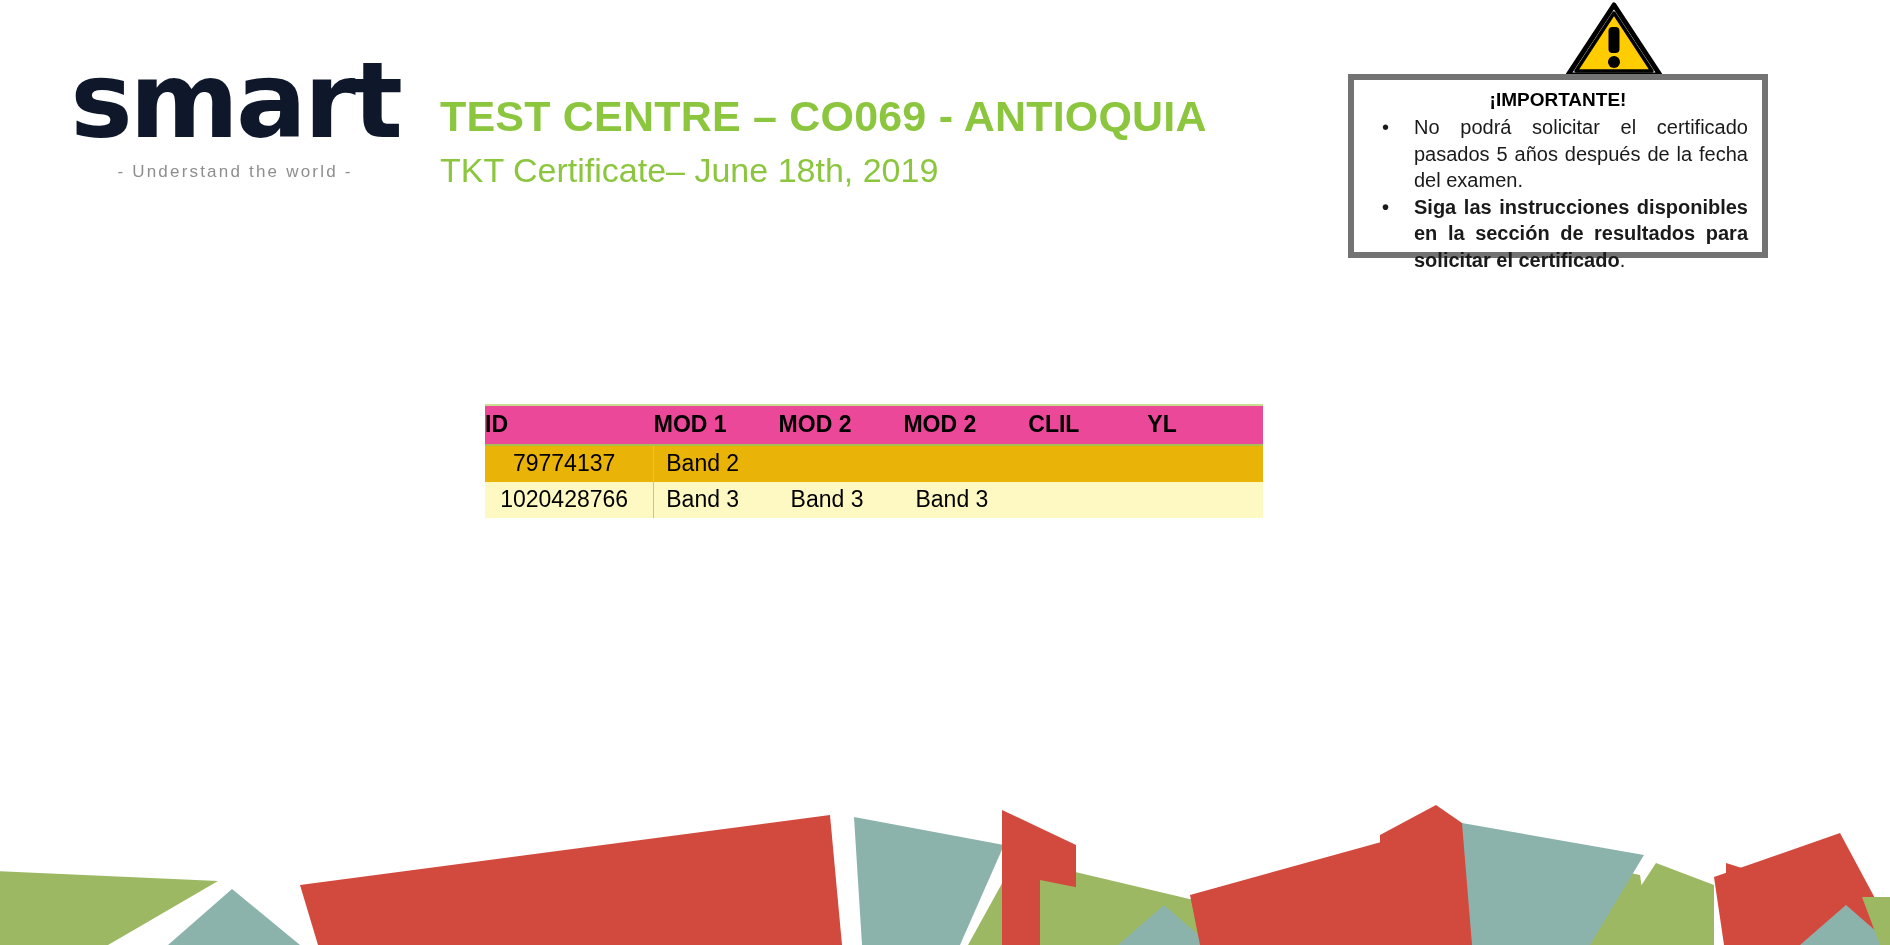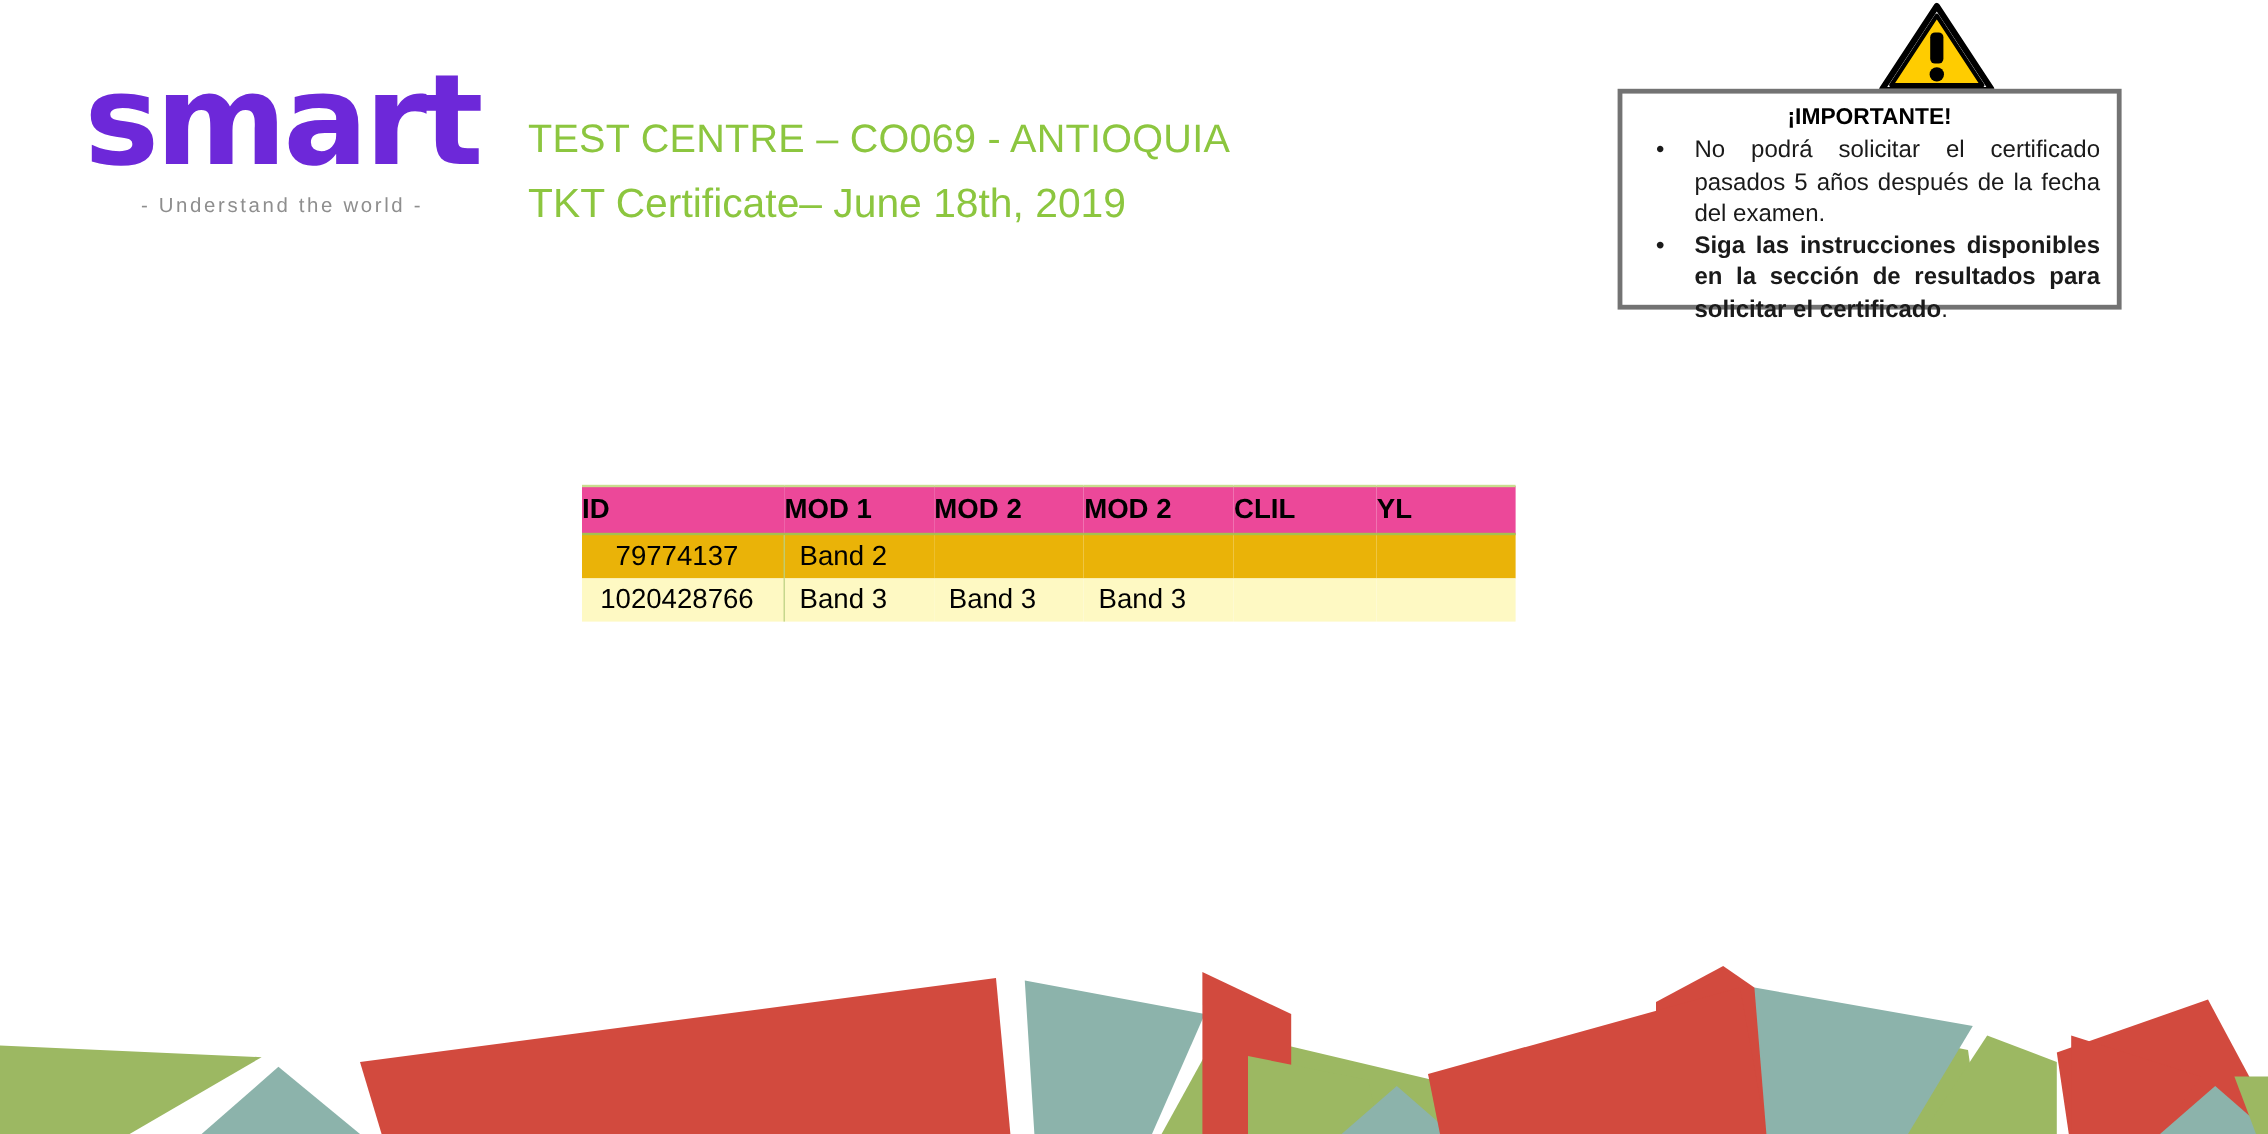--- a/index.html
+++ b/index.html
@@ -24,21 +24,21 @@
     position: absolute;
     left: 70px;
     top: 42px;
     width: 330px;
     height: 160px;
   }
   #logo-word {
     font-family: "DejaVu Sans", sans-serif;
     font-size: 105px;
     font-weight: 700;
-    color: #6d28d9;
+    color: #0f172a;
     letter-spacing: -3px;
     line-height: 118px;
     text-align: center;
     white-space: nowrap;
   }
   #logo-tagline {
     margin-top: 2px;
     text-align: center;
     font-family: "Liberation Sans", sans-serif;
     font-size: 17px;
@@ -50,22 +50,22 @@
 
   
   #heading-block {
     position: absolute;
     left: 440px;
     top: 96px;
     width: 660px;
   }
   #title-main {
     font-family: "Liberation Sans", sans-serif;
-    font-size: 33px;
-    font-weight: 400;
+    font-size: 43px;
+    font-weight: 700;
     color: #8cc63f;
     letter-spacing: 0.2px;
     line-height: 40px;
     white-space: nowrap;
   }
   #title-sub {
     margin-top: 14px;
     font-family: "Liberation Sans", sans-serif;
     font-size: 34px;
     font-weight: 400;
@@ -83,21 +83,21 @@
     height: 76px;
   }
 
   
   #notice-box {
     position: absolute;
     left: 1348px;
     top: 74px;
     width: 420px;
     height: 184px;
-    border: 4px solid #737373;
+    border: 6px solid #737373;
     background: #ffffff;
     padding: 8px 14px 6px 14px;
   }
   #notice-title {
     text-align: center;
     font-family: "Liberation Sans", sans-serif;
     font-size: 19px;
     font-weight: 700;
     color: #000000;
     line-height: 24px;

